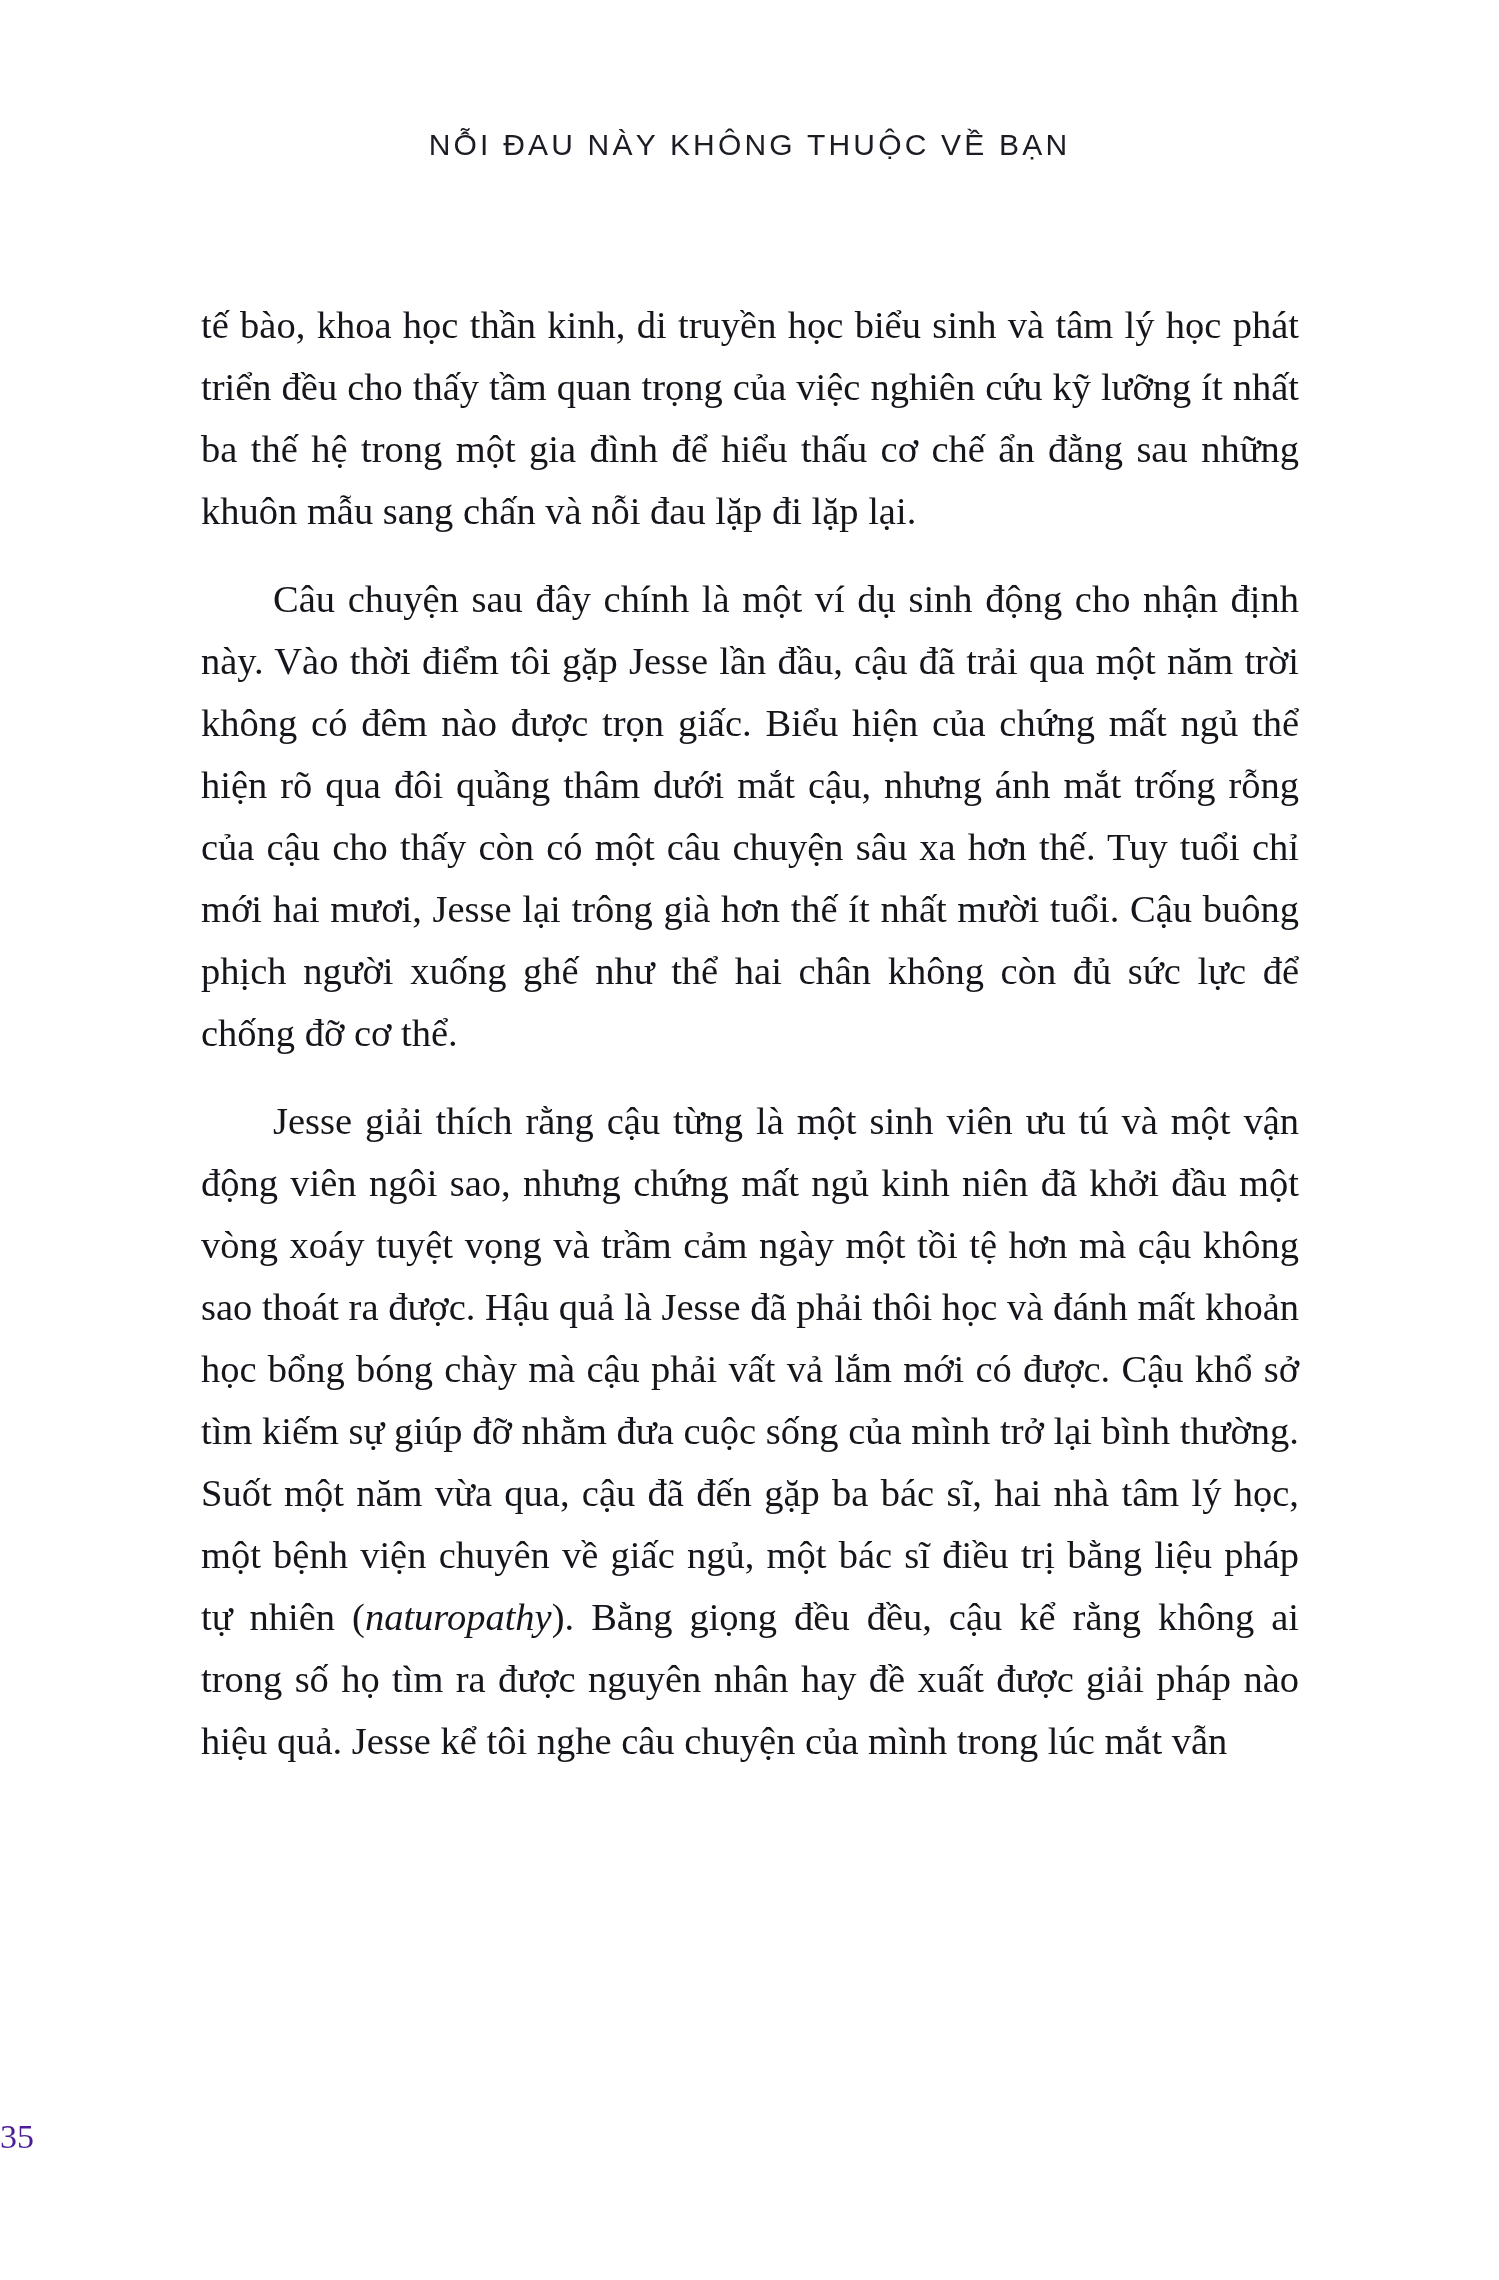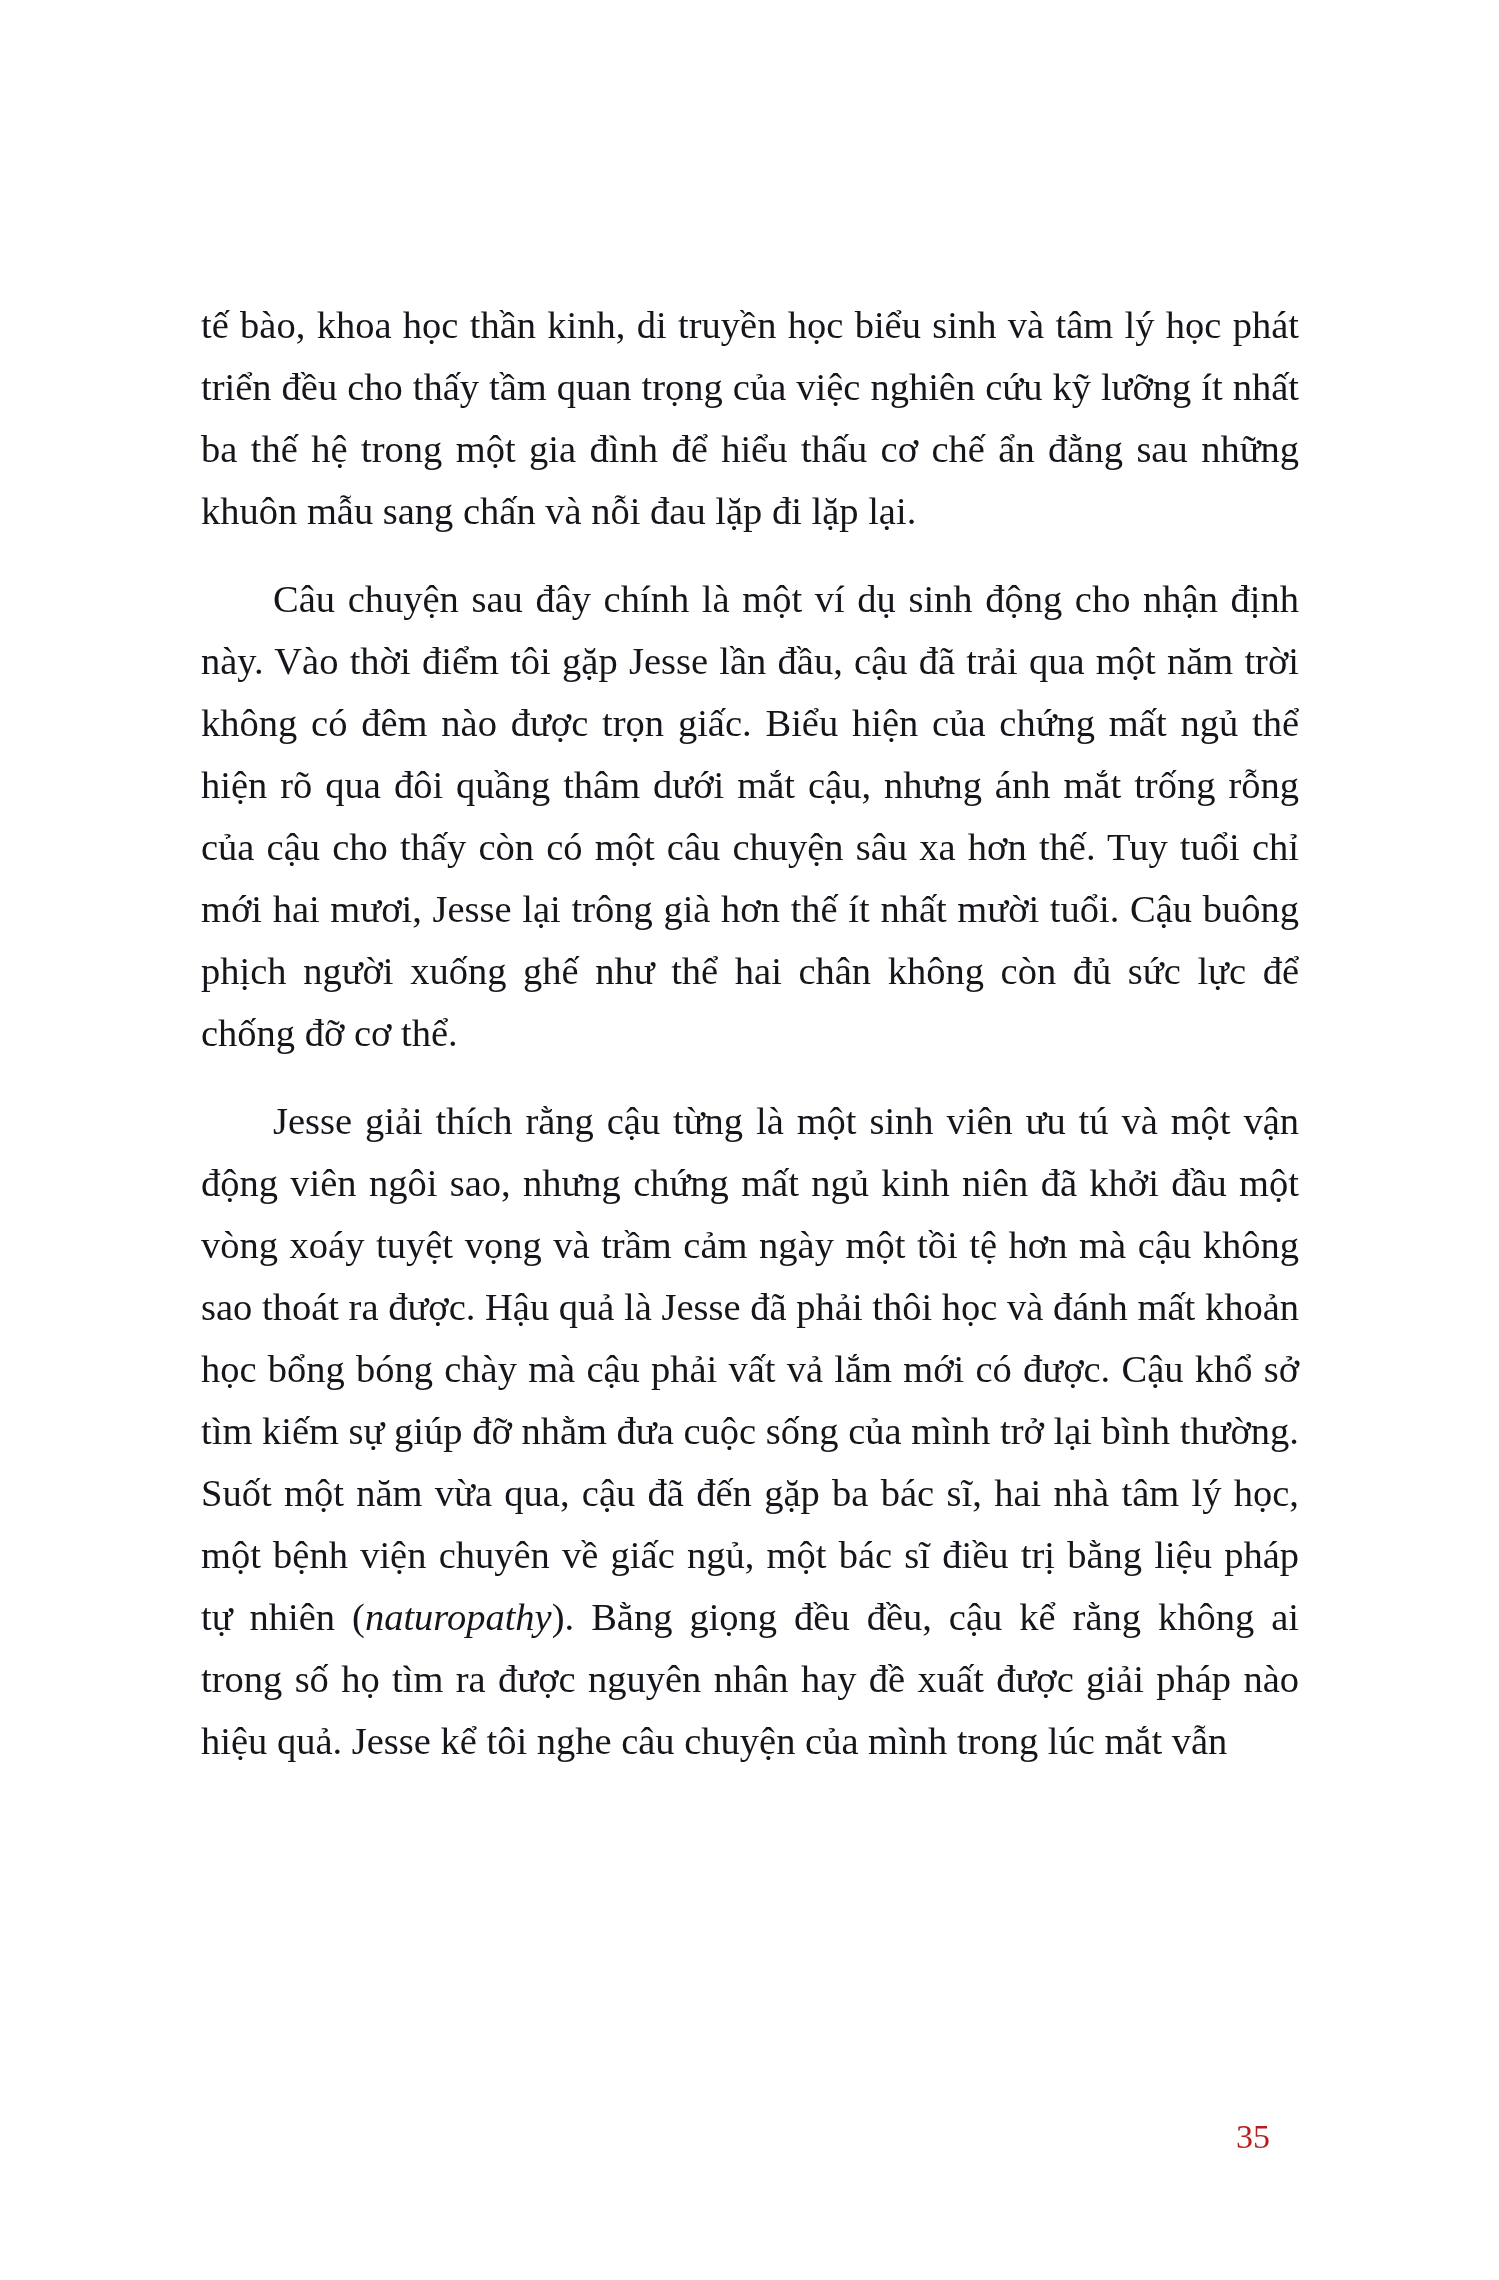--- a/index.html
+++ b/index.html
@@ -58,31 +58,32 @@
     text-indent: 72px;
   }
   .it {
     font-style: italic;
   }
   .folio {
     position: absolute;
     left: 0;
     top: 2118px;
     width: 1270px;
-    text-align: right;
+    text-align: left;
     font-size: 34px;
-    color: #b91c1c;
+    color: #4c1d95;
     font-family: "Liberation Serif", serif;
   }
 </style>
 </head>
 <body>
 
 <div class="page">
 
+  <div class="running-head">NỖI ĐAU NÀY KHÔNG THUỘC VỀ BẠN</div>
 
   <div class="body-block">
 
     <p class="para">tế bào, khoa học thần kinh, di truyền học biểu sinh và tâm lý học phát triển đều cho thấy tầm quan trọng của việc nghiên cứu kỹ lưỡng ít nhất ba thế hệ trong một gia đình để hiểu thấu cơ chế ẩn đằng sau những khuôn mẫu sang chấn và nỗi đau lặp đi lặp lại.</p>
 
     <p class="para indent">Câu chuyện sau đây chính là một ví dụ sinh động cho nhận định này. Vào thời điểm tôi gặp Jesse lần đầu, cậu đã trải qua một năm trời không có đêm nào được trọn giấc. Biểu hiện của chứng mất ngủ thể hiện rõ qua đôi quầng thâm dưới mắt cậu, nhưng ánh mắt trống rỗng của cậu cho thấy còn có một câu chuyện sâu xa hơn thế. Tuy tuổi chỉ mới hai mươi, Jesse lại trông già hơn thế ít nhất mười tuổi. Cậu buông phịch người xuống ghế như thể hai chân không còn đủ sức lực để chống đỡ cơ thể.</p>
 
     <p class="para indent"><span>Jesse giải thích rằng cậu từng là một sinh viên ưu tú và một vận động viên ngôi sao, nhưng chứng mất ngủ kinh niên đã khởi đầu một vòng xoáy tuyệt vọng và trầm cảm ngày một tồi tệ hơn mà cậu không sao thoát ra được. Hậu quả là Jesse đã phải thôi học và đánh mất khoản học bổng bóng chày mà cậu phải vất vả lắm mới có được. Cậu khổ sở tìm kiếm sự giúp đỡ nhằm đưa cuộc sống của mình trở lại bình thường. Suốt một năm vừa qua, cậu đã đến gặp ba bác sĩ, hai nhà tâm lý học, một bệnh viện chuyên về giấc ngủ, một bác sĩ điều trị bằng liệu pháp tự nhiên (</span><span class="it">naturopathy</span><span>). Bằng giọng đều đều, cậu kể rằng không ai trong số họ tìm ra được nguyên nhân hay đề xuất được giải pháp nào hiệu quả. Jesse kể tôi nghe câu chuyện của mình trong lúc mắt vẫn</span></p>
 
   </div>

